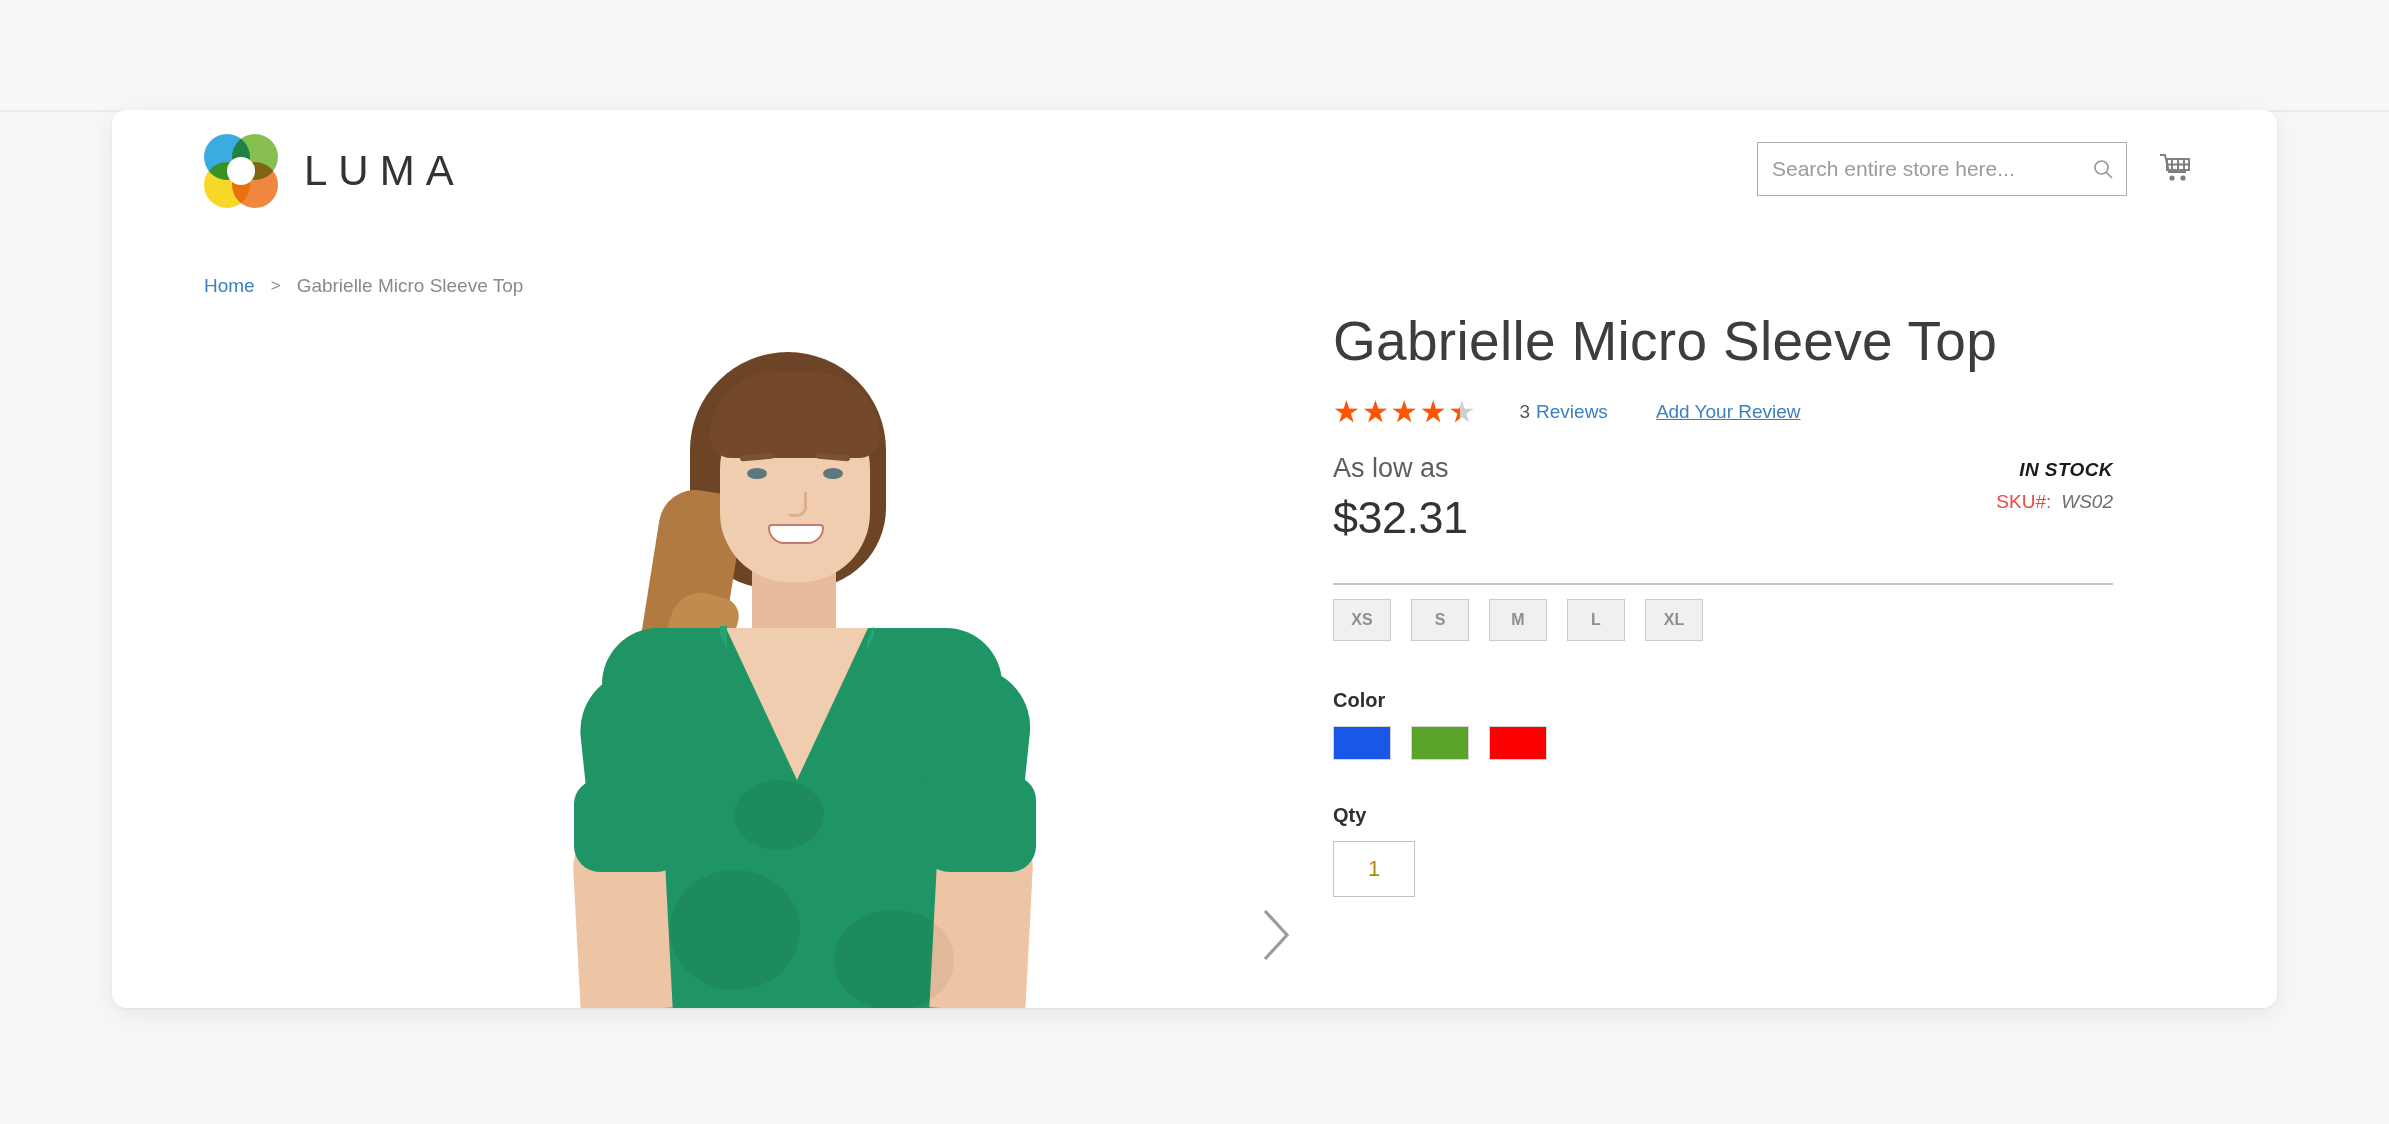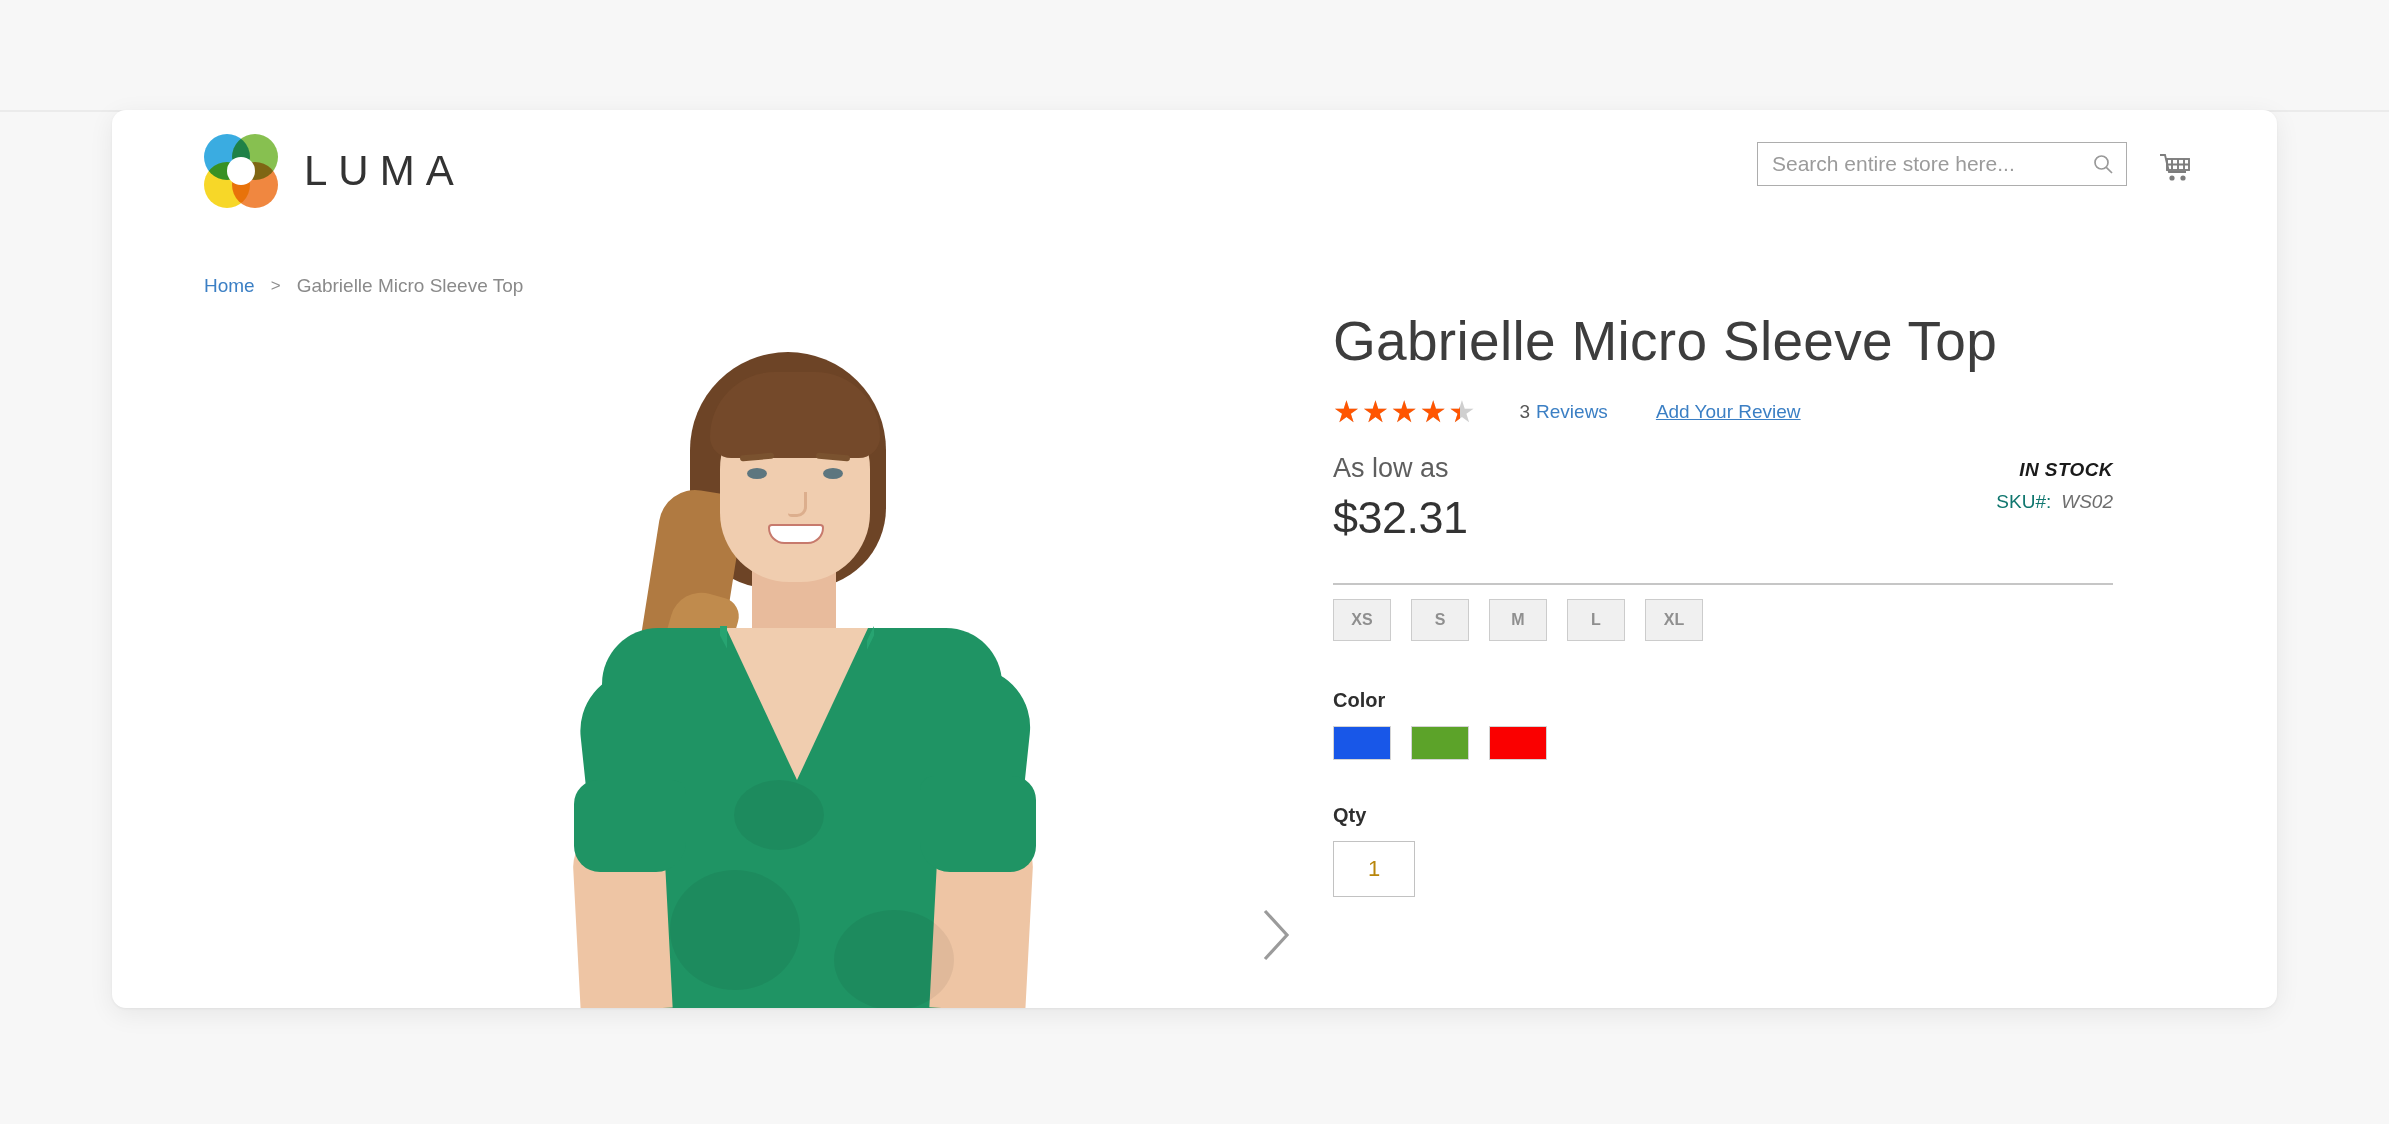--- a/index.html
+++ b/index.html
@@ -70,21 +70,21 @@
   .logo-text {
     font-size: 42px;
     letter-spacing: 11px;
     color: #333333;
     font-weight: 400;
   }
 
   .search-box {
     position: absolute;
     right: 150px; top: 32px;
-    width: 370px; height: 44px;
+    width: 370px; height: 54px;
     border: 1px solid #adadad;
     background: #ffffff;
     box-sizing: border-box;
     display: flex;
     align-items: center;
   }
   .search-box input {
     flex: 1;
     border: none;
     outline: none;
@@ -358,21 +358,21 @@
     font-weight: 700;
     color: #1a1a1a;
     letter-spacing: .4px;
     font-style: italic;
   }
   .sku {
     margin-top: 10px;
     font-size: 19px;
     color: #6e6e6e;
   }
-  .sku .sku-label { color: #0f766e; }
+  .sku .sku-label { color: #ef4444; }
   .sku .sku-value { color: #6e6e6e; margin-left: 10px; font-style: italic; }
 
   .divider {
     margin-top: 26px;
     height: 2px;
     background: #c6c6c6;
     width: 100%;
   }
 
   .opt-label {

